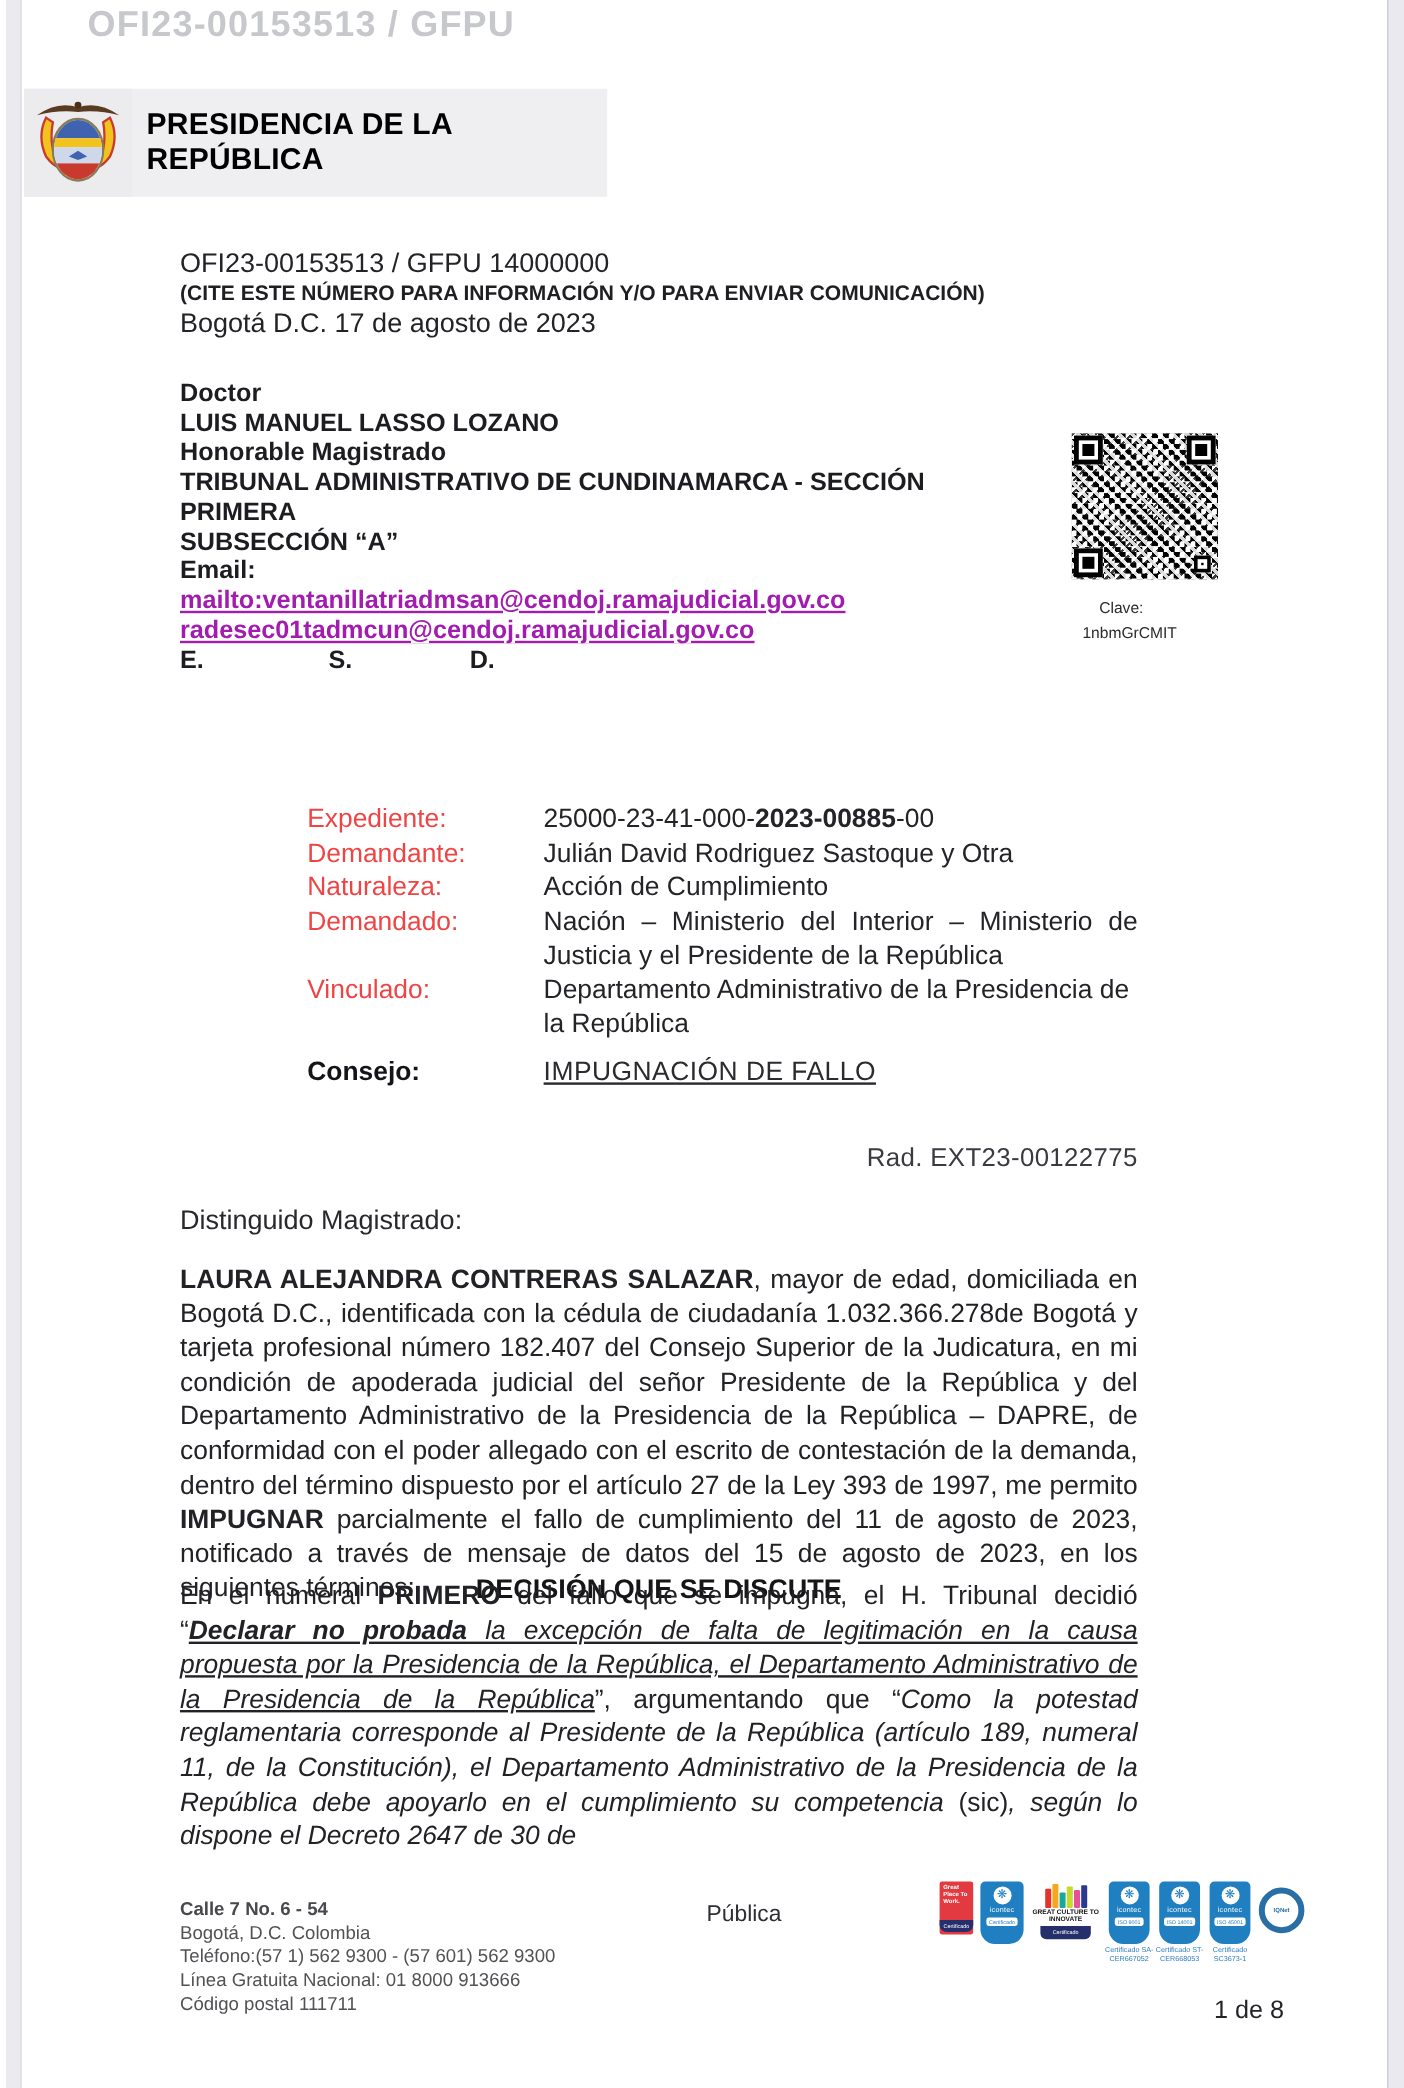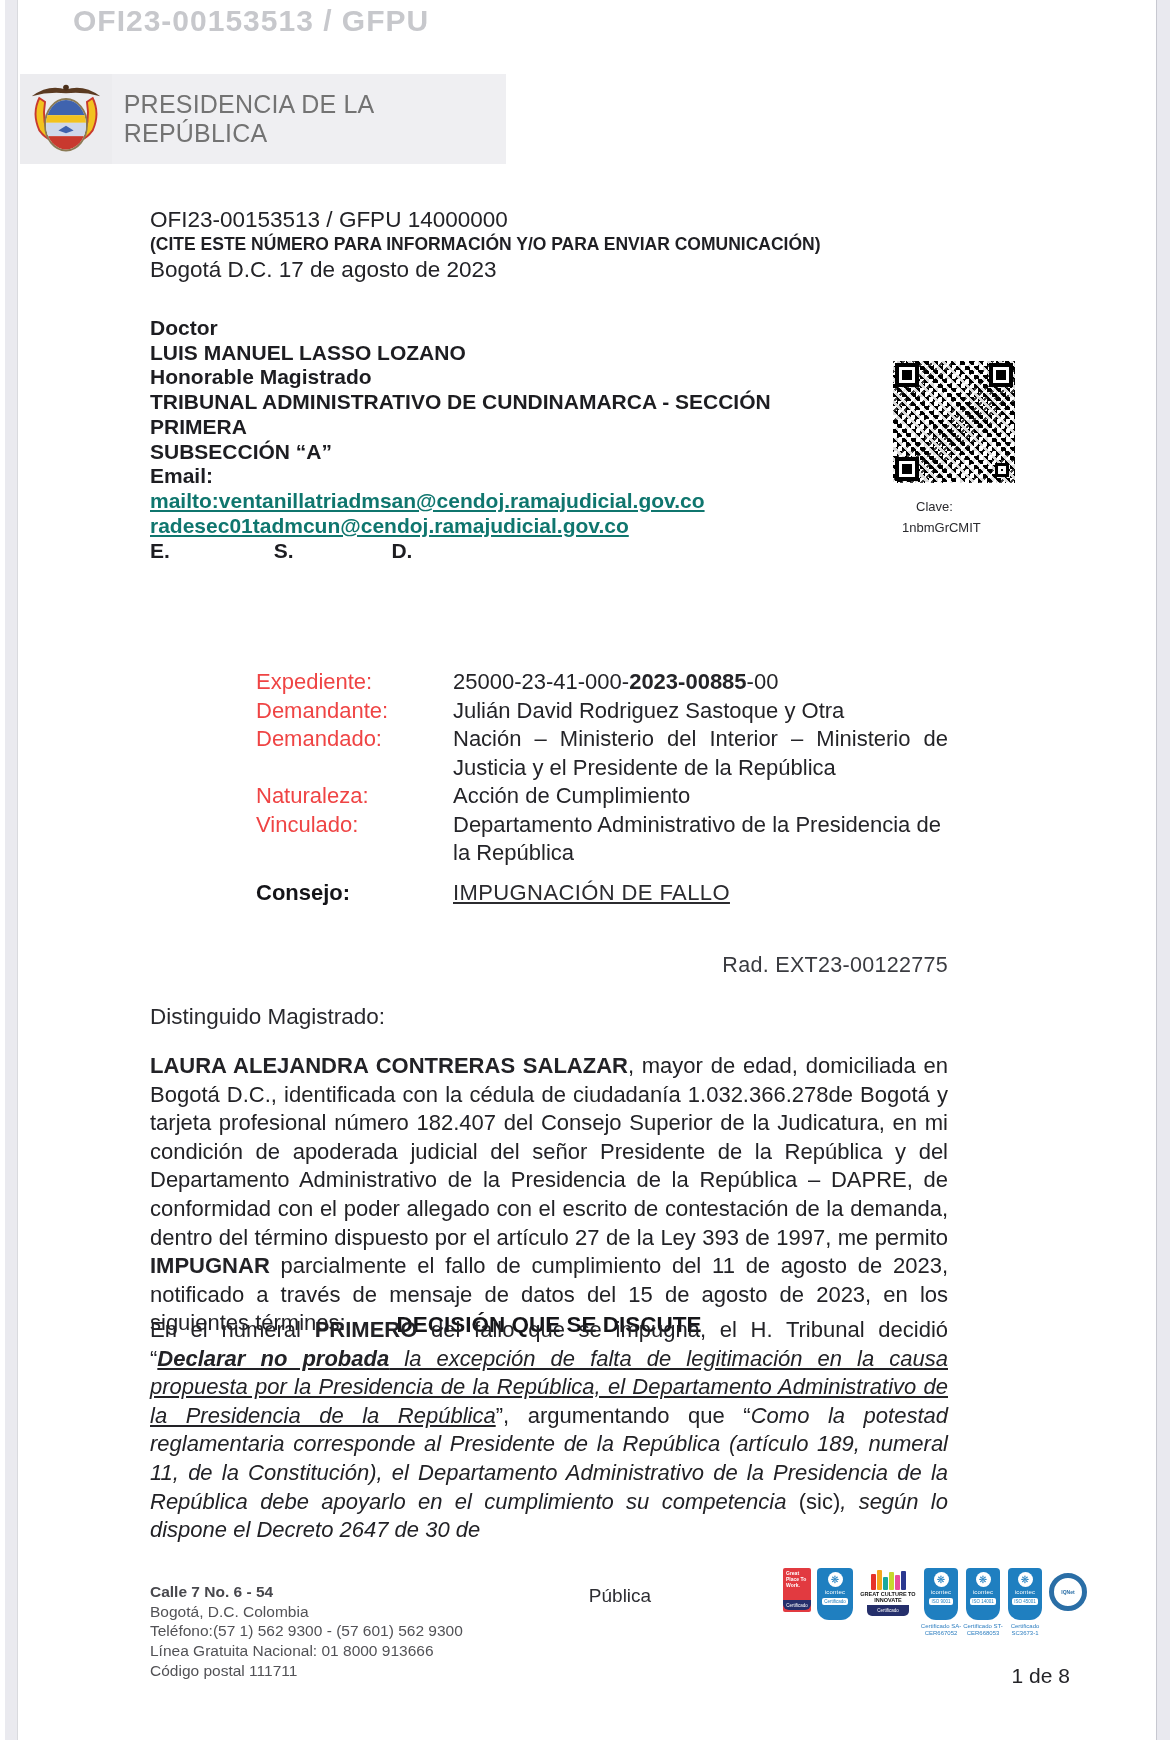--- a/index.html
+++ b/index.html
@@ -7,29 +7,29 @@
         font-family:"Liberation Sans",sans-serif;color:#222326;}
   .abs{position:absolute;}
   
   .edge-left{left:5px;top:0;width:12px;height:1740px;background:#eaeaef;border-right:1px solid #d9dade;}
   .edge-right{left:1156px;top:0;width:14px;height:1740px;background:#e9e9ef;border-left:1px solid #c7c8d0;}
   
   .watermark{left:73px;top:4px;font-size:30px;font-weight:bold;color:#c7c8cc;letter-spacing:1px;}
   
   .banner{left:20px;top:74px;width:486px;height:90px;background:#efeff2;display:flex;align-items:center;}
   .emblem-box{width:96px;height:90px;display:flex;align-items:center;justify-content:center;background:#ececef;}
-  .org-title{font-size:25px;font-weight:normal;color:#737373;letter-spacing:.2px;margin-left:12px;}
+  .org-title{font-size:25px;font-weight:bold;color:#000000;letter-spacing:.2px;margin-left:12px;}
   
   .refblock{left:150px;top:206px;width:700px;}
   .ref-number{font-size:22.5px;line-height:27px;color:#232327;}
   .ref-cite{font-size:17.5px;line-height:23px;font-weight:bold;color:#1f1f23;}
   .ref-date{font-size:22.5px;line-height:28px;color:#232327;}
   
   .addr{left:150px;top:316px;width:660px;font-size:21px;font-weight:bold;line-height:24.7px;color:#1d1d21;}
-  .addr a{color:#0f766e;text-decoration:underline;}
+  .addr a{color:#a21caf;text-decoration:underline;}
   .esd{margin-top:1px;}
   .esd span{display:inline-block;}
   .esd .s2{margin-left:98px;} .esd .s3{margin-left:92px;}
   
   .qr{left:888px;top:356px;width:122px;height:122px;background:
       repeating-linear-gradient(45deg, rgba(255,255,255,.85) 0 3px, rgba(255,255,255,0) 3px 8px),
       repeating-linear-gradient(135deg, rgba(0,0,0,.75) 0 2px, rgba(0,0,0,0) 2px 7px),
       repeating-conic-gradient(#000 0% 25%, #fff 25% 50%);
       background-size:auto,auto,9px 9px;border:5px solid #fff;}
   .fp{position:absolute;width:24px;height:24px;border:4px solid #000;background:#fff;box-sizing:border-box;}
@@ -153,29 +153,29 @@
   <div class="abs case">
     <div class="crow">
       <div class="clabel">Expediente:</div>
       <div class="cvalue"><span>25000-23-41-000-</span><span class="b">2023-00885</span><span>-00</span></div>
     </div>
     <div class="crow">
       <div class="clabel">Demandante:</div>
       <div class="cvalue">Julián David Rodriguez Sastoque y Otra</div>
     </div>
     <div class="crow">
+      <div class="clabel">Naturaleza:</div>
+      <div class="cvalue">Acción de Cumplimiento</div>
+    </div>
+    <div class="crow">
       <div class="clabel">Demandado:</div>
       <div class="cvalue">
         <div class="just">Nación – Ministerio del Interior – Ministerio de</div>
         <div>Justicia y el Presidente de la República</div>
       </div>
-    </div>
-    <div class="crow">
-      <div class="clabel">Naturaleza:</div>
-      <div class="cvalue">Acción de Cumplimiento</div>
     </div>
     <div class="crow">
       <div class="clabel">Vinculado:</div>
       <div class="cvalue">
         <div>Departamento Administrativo de la Presidencia de</div>
         <div>la República</div>
       </div>
     </div>
     <div class="crow asunto-row">
       <div class="clabel asunto-label">Consejo:</div>

